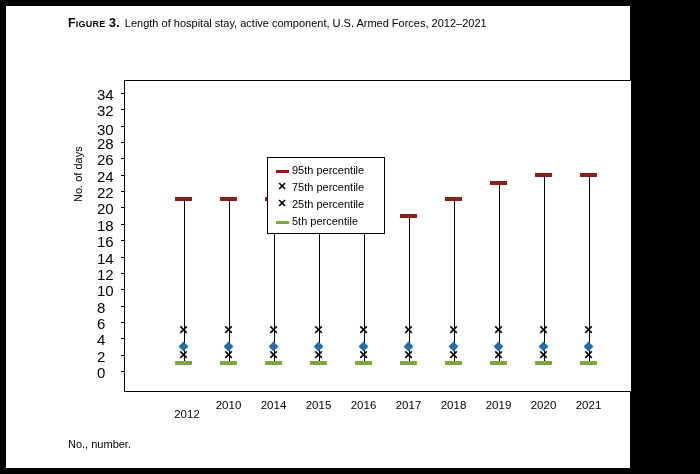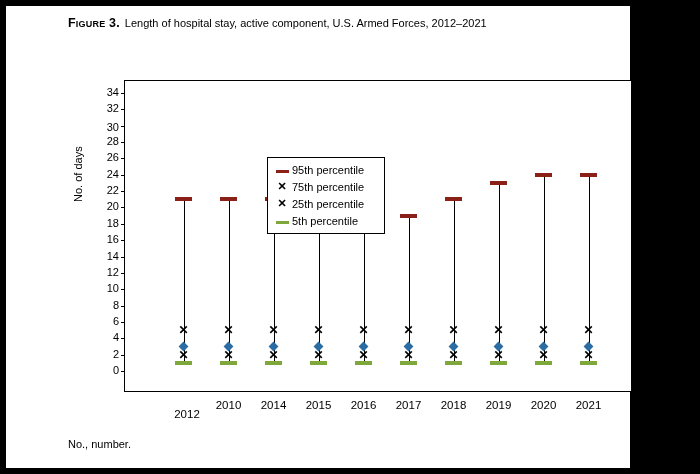--- a/index.html
+++ b/index.html
@@ -61,23 +61,23 @@
     top: 74px;
     width: 508px;
     height: 312px;
     border: 1px solid #000;
     box-sizing: border-box;
     background: #ffffff;
   }
   
   .axis-tick-label {
     position: absolute;
-    font-size: 11px;
-    color: #000;
-    text-align: right;
+    font-size: 15px;
+    color: #000;
+    text-align: left;
     width: 22px;
   }
   .tick-mark {
     position: absolute;
     width: 4px;
     height: 1px;
     background: #000;
     left: -4px;
   }
   .x-tick-label {

